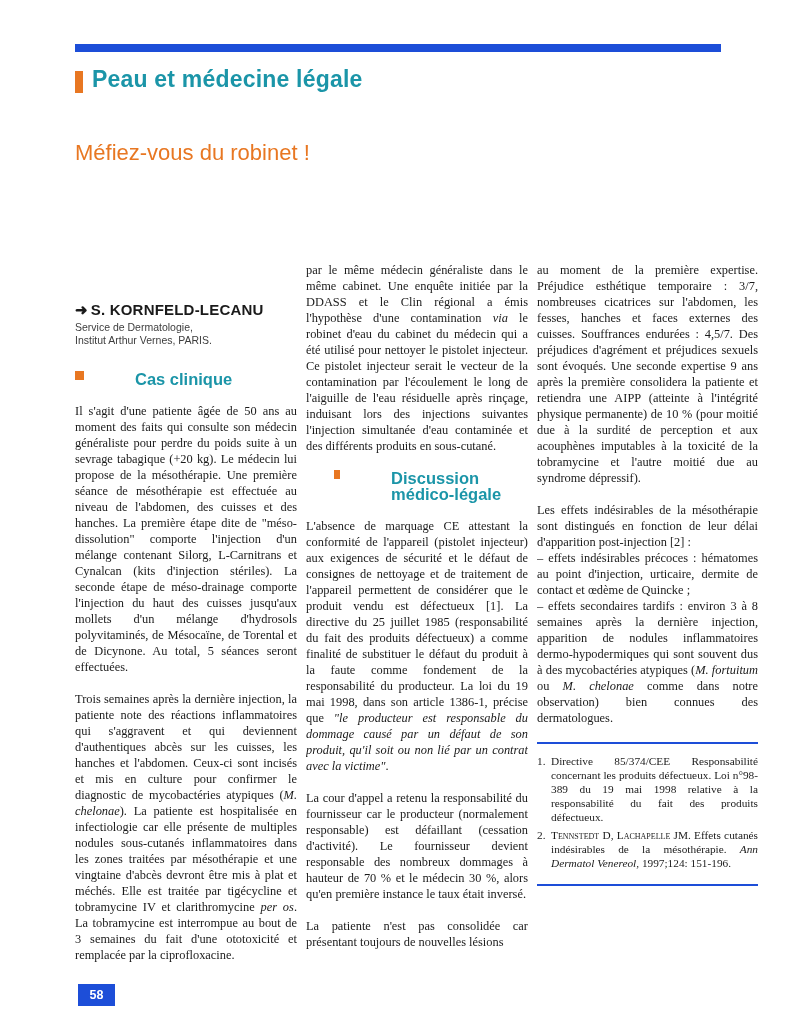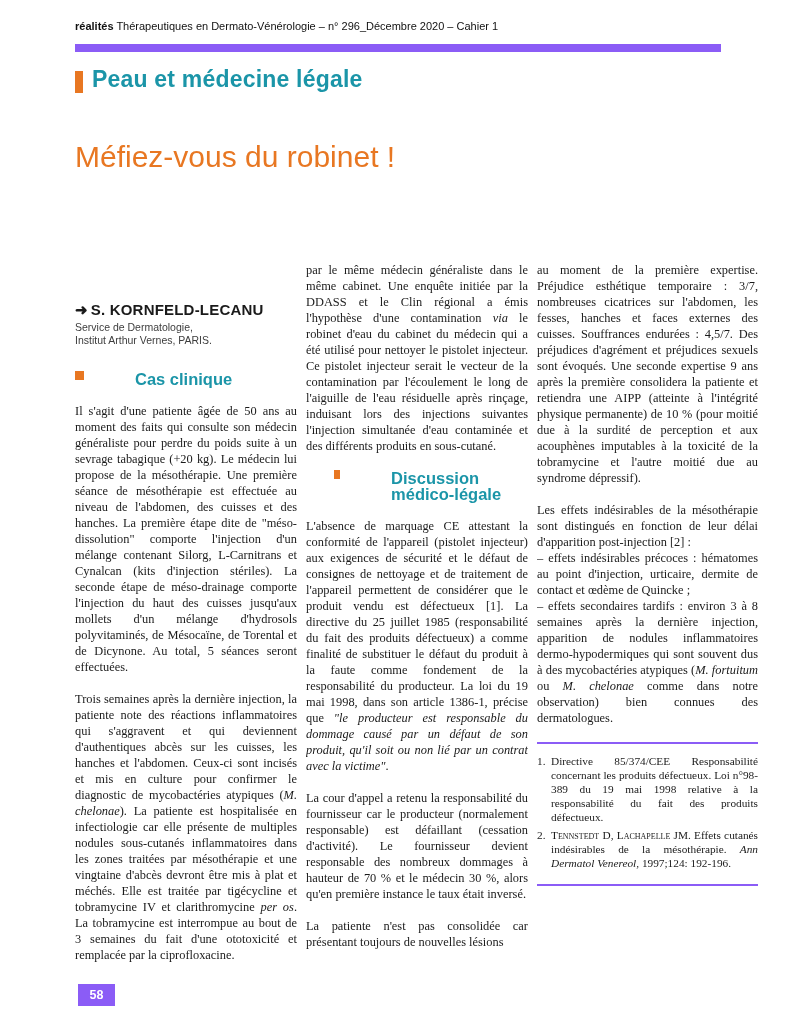--- a/index.html
+++ b/index.html
@@ -13,21 +13,21 @@
   .header { position:absolute; left:75px; top:20px; width:682px;
     font-family:"Liberation Sans", sans-serif; font-size:11px; color:#111; }
   .brand { font-weight:700; }
   .header-bar { position:absolute; left:75px; top:44px; width:646px; height:8px; }
   
   .rubric { position:absolute; left:75px; top:66px; display:flex; align-items:flex-end; }
   .rubric-bar { display:inline-block; width:8px; height:22px; margin-right:9px; }
   .rubric-text { font-family:"Liberation Sans", sans-serif; font-weight:700; font-size:23px; letter-spacing:0.2px; }
   
   .title { position:absolute; left:75px; top:140px; width:650px;
-    font-family:"Liberation Sans", sans-serif; font-weight:400; font-size:30px; }
+    font-family:"Liberation Sans", sans-serif; font-weight:400; font-size:22px; }
   
   .col { position:absolute; top:262px; height:706px; width:222px; overflow:hidden;
     font-size:12.4px; line-height:16px; }
   .col1 { left:75px; } .col2 { left:306px; } .col3 { left:537px; width:221px; }
   p.body { text-align:justify; margin:0 0 16px 0; }
   p.body.tight { margin-bottom:0; }
   .seg-i { font-style:italic; }
   .seg-sc { font-variant:small-caps; }
   
   .author { margin-bottom:24px; font-family:"Liberation Sans", sans-serif; }
@@ -49,28 +49,25 @@
   .bib-num { flex:0 0 14px; }
   .bib-text { flex:1; }
   
   .footnote-rule { height:2px; margin:14px 0 5px 0; }
   .footnote { font-size:11.3px; line-height:14px; text-align:justify; }
   
   .page-num { position:absolute; left:78px; top:984px; width:37px; height:22px;
     color:#fff; font-family:"Liberation Sans", sans-serif; font-weight:700; font-size:12.5px;
     display:flex; align-items:center; justify-content:center; }
 </style>
-<style>.teal-bg{background:#8b5cf6;}.teal-fg{color:#1b95a8;}.orange-bg{background:#e87722;}.orange-fg{color:#e87722;}</style></head>
+<style>.teal-bg{background:#1d4ed8;}.teal-fg{color:#1b95a8;}.orange-bg{background:#e87722;}.orange-fg{color:#e87722;}</style></head>
 <body>
 
 <div class="page">
 
-  <div class="header">
-    <span class="brand">réalités</span><span> Thérapeutiques en Dermato-Vénérologie – n° 296_Décembre 2020 – Cahier 1</span>
-  </div>
   <div class="header-bar teal-bg"></div>
 
   <div class="rubric">
     <span class="rubric-bar orange-bg"></span>
     <span class="rubric-text teal-fg">Peau et médecine légale</span>
   </div>
 
   <h1 class="title orange-fg">Méfiez-vous du robinet !</h1>
 
   <div class="col col1">
@@ -109,21 +106,21 @@
 
     <div class="bib">
       <div class="bib-rule teal-bg"></div>
       <ol class="bib-list">
         <li class="bib-item">
           <span class="bib-num">1.</span>
           <span class="bib-text"><span>Directive 85/374/CEE Responsabilité concernant les produits défectueux. Loi n°98-389 du 19 mai 1998 relative à la responsabilité du fait des produits défectueux.</span></span>
         </li>
         <li class="bib-item">
           <span class="bib-num">2.</span>
-          <span class="bib-text"><span class="seg-sc">Tennstedt</span><span> D, </span><span class="seg-sc">Lachapelle</span><span> JM. Effets cutanés indésirables de la mésothérapie. </span><span class="seg-i">Ann Dermatol Venereol</span><span>, 1997;124: 192-196.</span></span>
+          <span class="bib-text"><span class="seg-sc">Tennstedt</span><span> D, </span><span class="seg-sc">Lachapelle</span><span> JM. Effets cutanés indésirables de la mésothérapie. </span><span class="seg-i">Ann Dermatol Venereol</span><span>, 1997;124: 151-196.</span></span>
         </li>
       </ol>
     </div>
 
     <div class="footnote-rule teal-bg"></div>
   </div>
 
   <div class="page-num teal-bg">58</div>
 
 </div>

